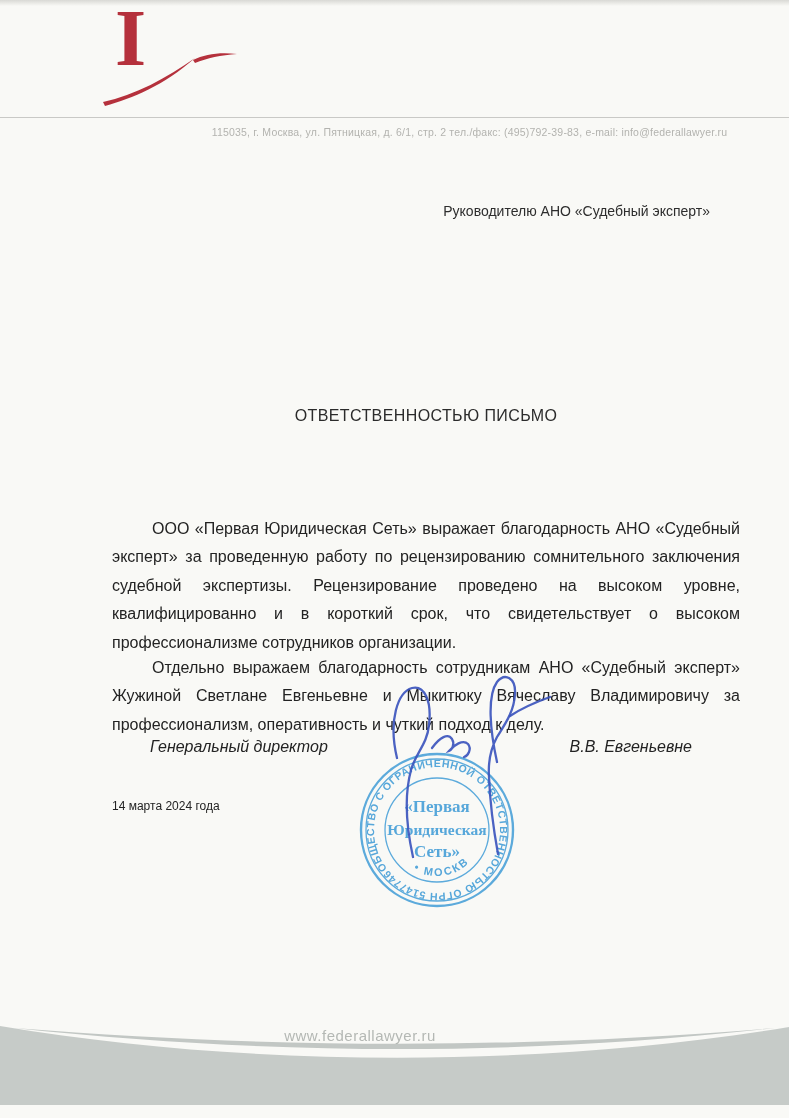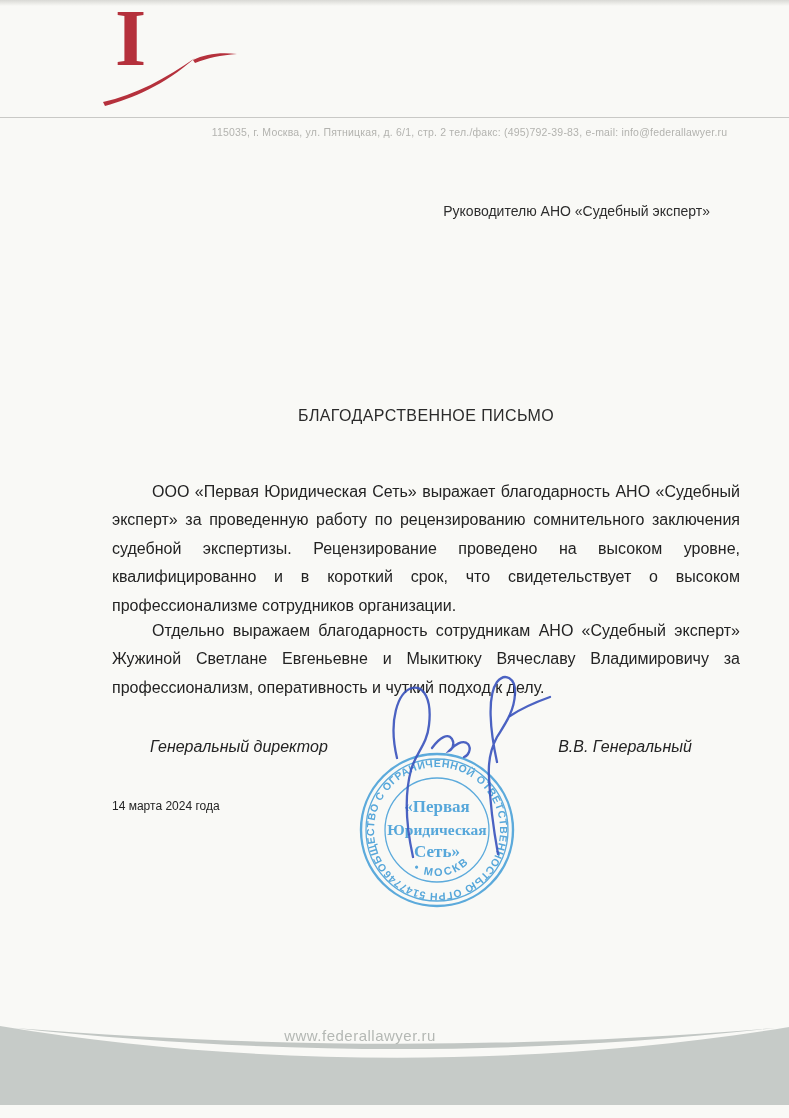--- a/index.html
+++ b/index.html
@@ -43,21 +43,21 @@
     text-align:right;padding-right:30px;box-sizing:border-box;
     font-size:14px;color:#2d2d2d;
   }
   .title{
     position:absolute;left:112px;width:628px;top:407px;
     text-align:center;font-size:16px;letter-spacing:0.4px;color:#2b2b2b;
   }
   .para{
     position:absolute;left:112px;width:628px;
     font-size:16px;line-height:28.4px;color:#232323;
-    text-align:justify;text-indent:40px;
+    text-align:justify;text-indent:40px;margin-top:37px;
   }
   #para1{top:478px;}
   #para2{top:617px;}
   .signoff{
     position:absolute;left:112px;width:628px;top:738px;
     display:flex;justify-content:space-between;
     padding-left:38px;padding-right:48px;box-sizing:border-box;
     font-size:16px;color:#232323;font-style:italic;
   }
   .date{
@@ -89,27 +89,27 @@
     <svg class="logo-swoosh" width="270" height="105" viewBox="0 0 270 105">
       <path d="M 58,92 C 90,85 122,68 150,48 C 118,76 88,88 60,96 Z" fill="#b5313c"></path>
       <path d="M 148,50 C 160,44 175,42 192,44 C 176,45 162,48 150,53 Z" fill="#b5313c"></path>
     </svg>
     <div class="logo-column">I</div>
   </div>
   <div class="header-rule"></div>
   <div class="address">115035, г. Москва, ул. Пятницкая, д. 6/1, стр. 2  тел./факс: (495)792-39-83, e-mail: info@federallawyer.ru</div>
 
   <div class="recipient">Руководителю АНО «Судебный эксперт»</div>
-  <div class="title">БЛАГОДАРСТВЕННОЕ ПИСЬМО</div>
+  <div class="title">ОТВЕТСТВЕННОСТЬЮ ПИСЬМО</div>
   <div class="para" id="para1">ООО «Первая Юридическая Сеть» выражает благодарность АНО «Судебный эксперт» за проведенную работу по рецензированию сомнительного заключения судебной экспертизы. Рецензирование проведено на высоком уровне, квалифицированно и в короткий срок, что свидетельствует о высоком профессионализме сотрудников организации.</div>
   <div class="para" id="para2">Отдельно выражаем благодарность сотрудникам АНО «Судебный эксперт» Жужиной Светлане Евгеньевне и Мыкитюку Вячеславу Владимировичу за профессионализм, оперативность и чуткий подход к делу.</div>
 
   <div class="signoff">
     <span>Генеральный директор</span>
-    <span>В.В. Генеральный</span>
+    <span>В.В. Евгеньевне</span>
   </div>
   <div class="date">14 марта 2024 года</div>
 
   <svg class="stamp" width="164" height="164" viewBox="0 0 164 164">
     <circle cx="82" cy="82" r="76" stroke-width="2.4"></circle>
     <circle cx="82" cy="82" r="71" stroke-width="1.3"></circle>
     <circle cx="82" cy="82" r="52" stroke-width="1.3"></circle>
     <defs>
       <path id="rimPath" d="M 82,19 A 63,63 0 1 1 81.9,19"></path>
       <path id="moscowPath" d="M 49,114 A 46,46 0 0 0 115,114"></path>

